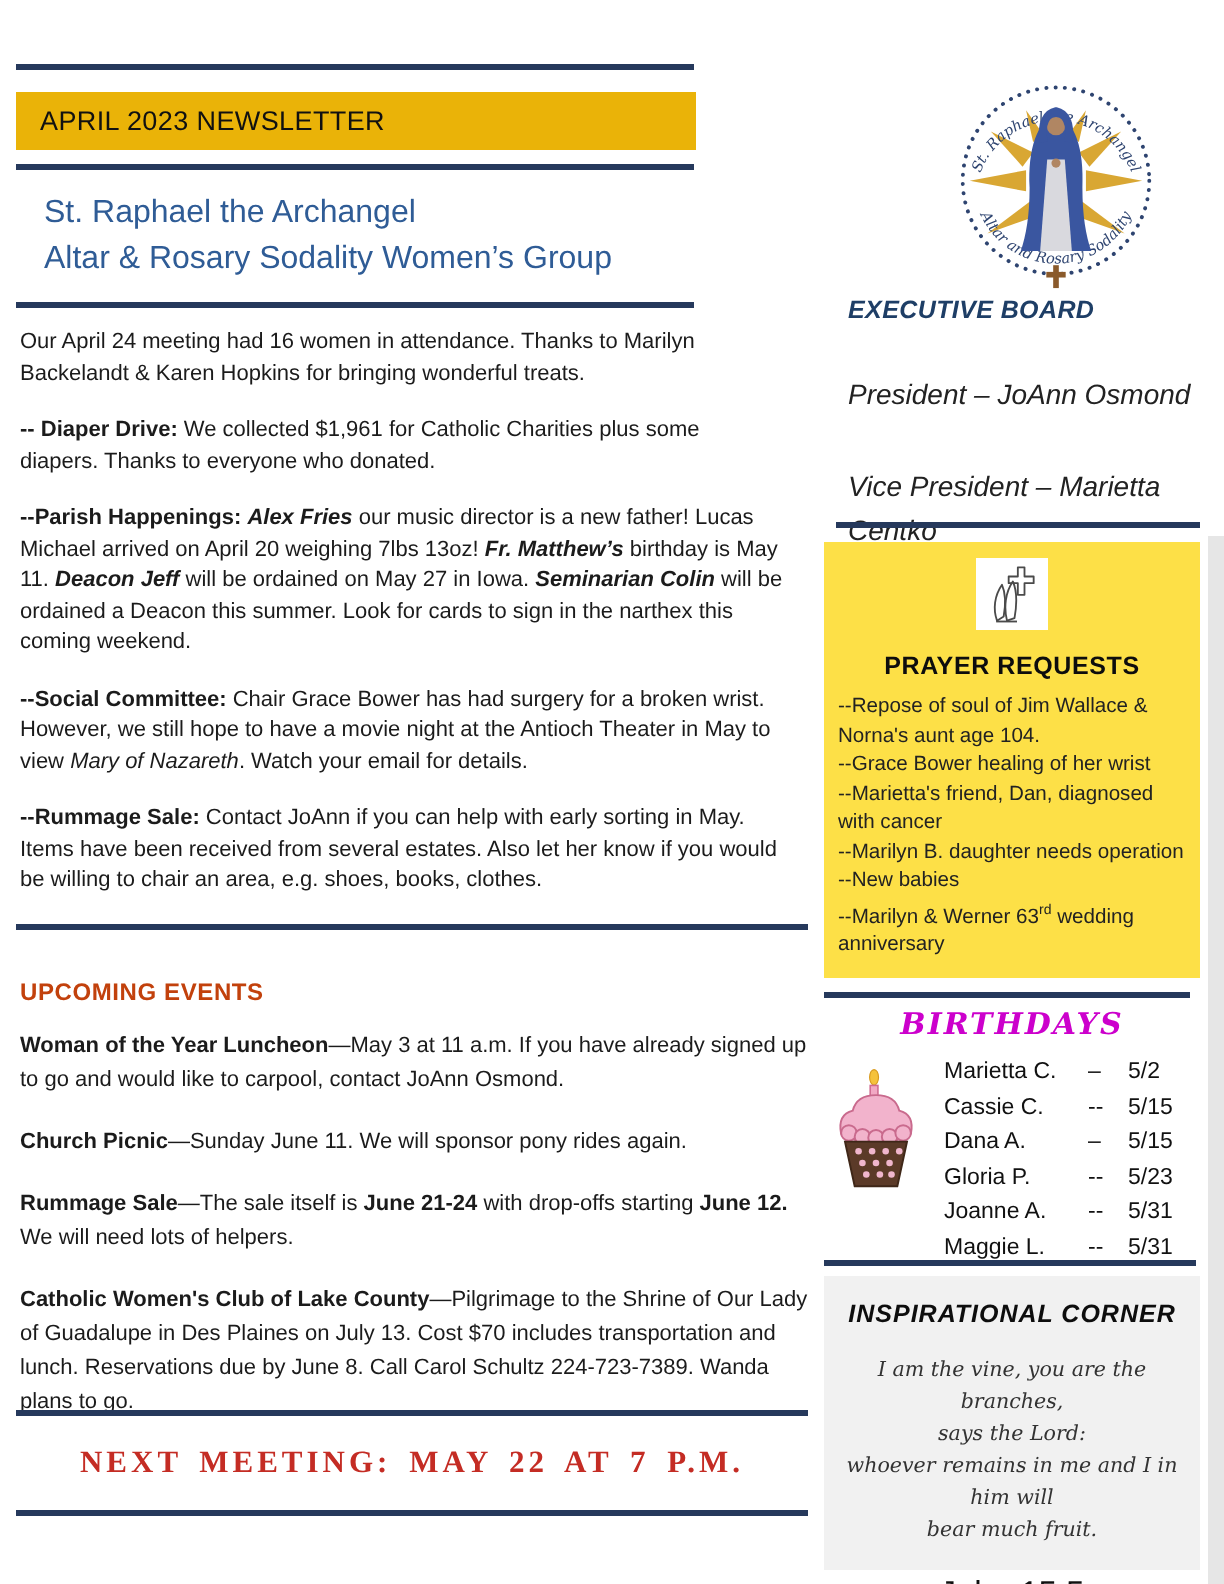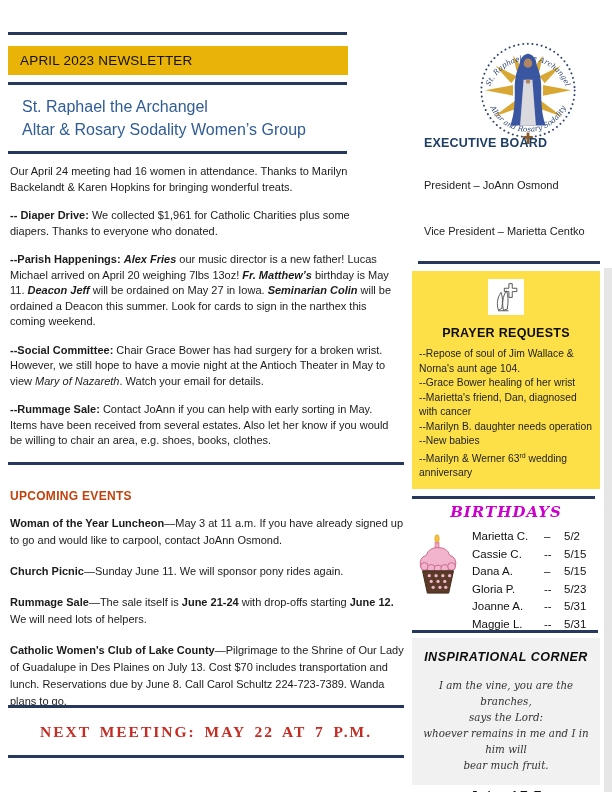--- a/index.html
+++ b/index.html
@@ -26,23 +26,23 @@
   .upcoming-heading{margin:24px 0 12px 2px;font-size:12px;font-weight:bold;letter-spacing:.3px;color:#c2410c;}
   .event{margin:0 0 14px 2px;font-size:11px;line-height:17px;max-width:394px;}
   
   .meeting-block{position:absolute;left:8px;top:705px;width:396px;}
   .meeting-text{margin-top:15px;text-align:center;font-family:"Liberation Serif",serif;font-weight:bold;
                 font-size:15.5px;letter-spacing:2px;word-spacing:3px;color:#c42c24;}
   .meeting-rule-bottom{margin-top:14px;}
   
   .sidebar{position:absolute;left:412px;top:0;width:188px;height:792px;}
   .logo-wrap{position:absolute;top:34px;left:50px;width:132px;}
-  .exec{position:absolute;top:136px;left:12px;width:176px;}
+  .exec{position:absolute;top:148px;left:12px;width:176px;font-style:italic;}
   .exec-heading{font-size:12.5px;font-weight:bold;color:#1e3e66;letter-spacing:.2px;}
-  .exec-member{font-size:11px;line-height:22px;color:#222;margin-top:24px;}
+  .exec-member{font-size:14px;line-height:22px;color:#222;margin-top:24px;}
   .exec-members{margin-top:7px;}
   .side-rule1{position:absolute;top:261px;left:6px;width:182px;height:2.5px;}
   .prayer-box{position:absolute;top:271px;left:0;width:188px;height:218px;background:#fde047;
               box-sizing:border-box;padding:8px 7px 0 7px;}
   .icon-tile{width:36px;height:36px;background:#fff;margin:0 auto;display:flex;align-items:center;justify-content:center;}
   .prayer-heading{margin-top:11px;text-align:center;font-size:12.5px;font-weight:bold;letter-spacing:.3px;color:#0d0d0d;}
   .prayer-items{margin-top:7px;font-size:10.3px;line-height:14.5px;color:#222;}
   .pr-item sup{font-size:7px;}
   .side-rule2{position:absolute;top:496px;left:0;width:183px;height:2.5px;}
   .birthdays{position:absolute;top:503px;left:0;width:188px;}

